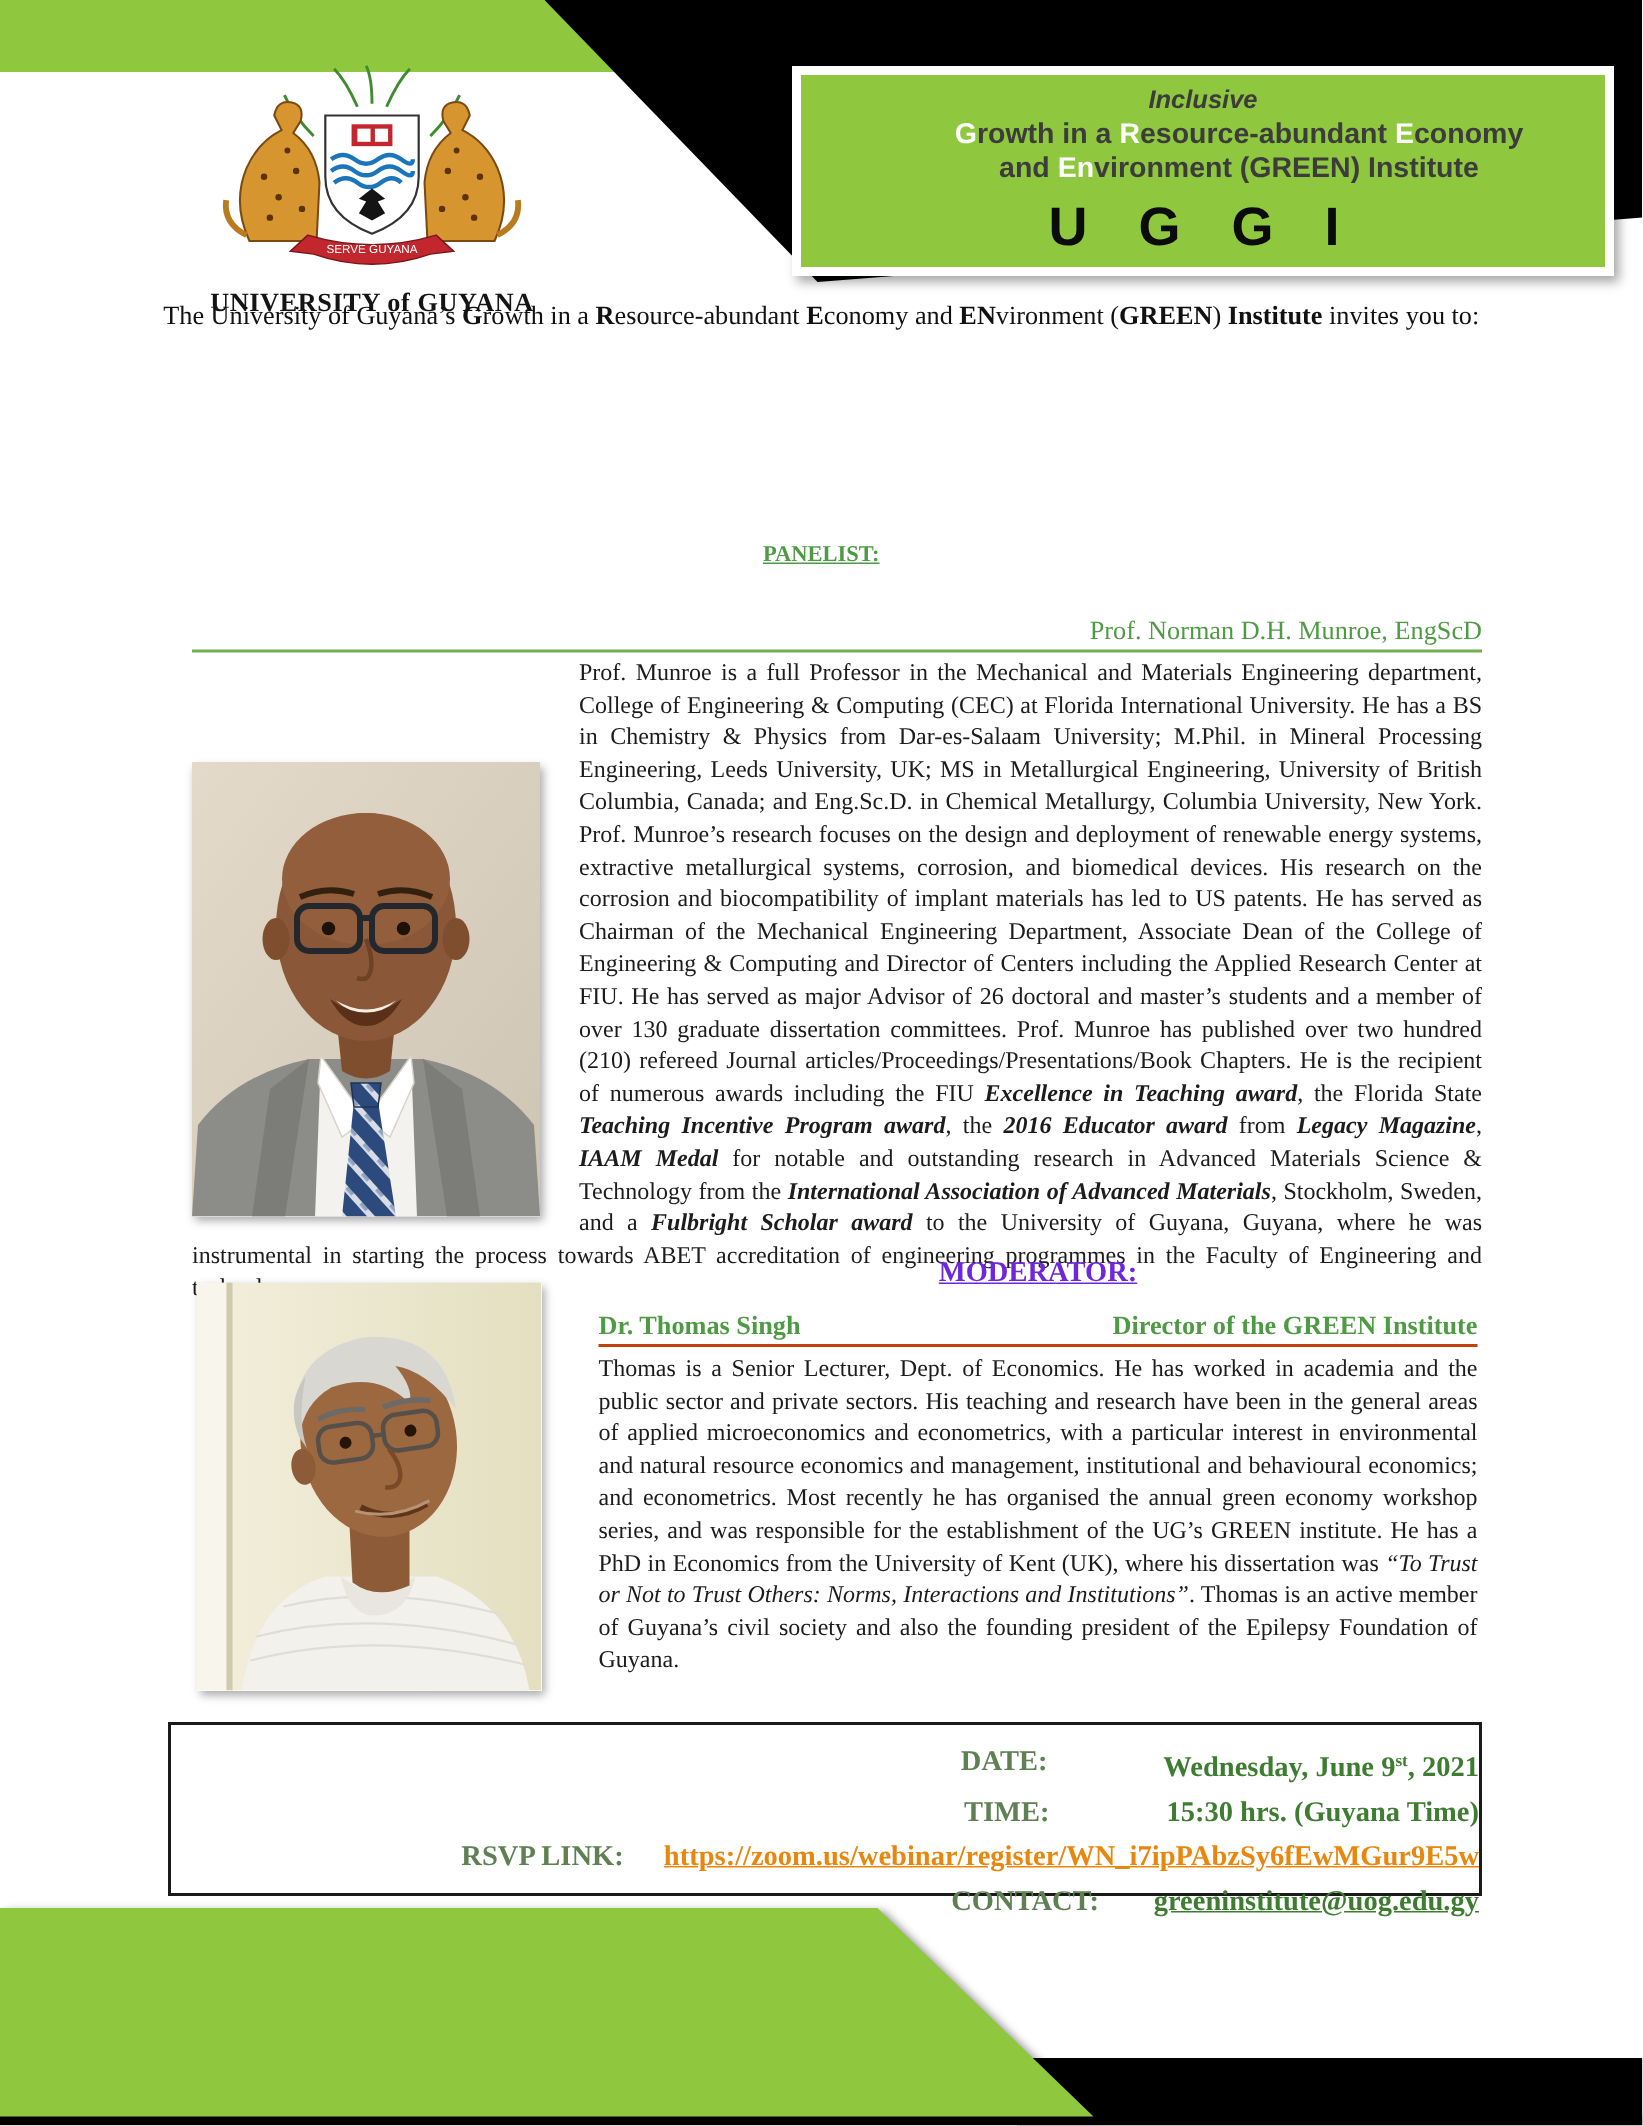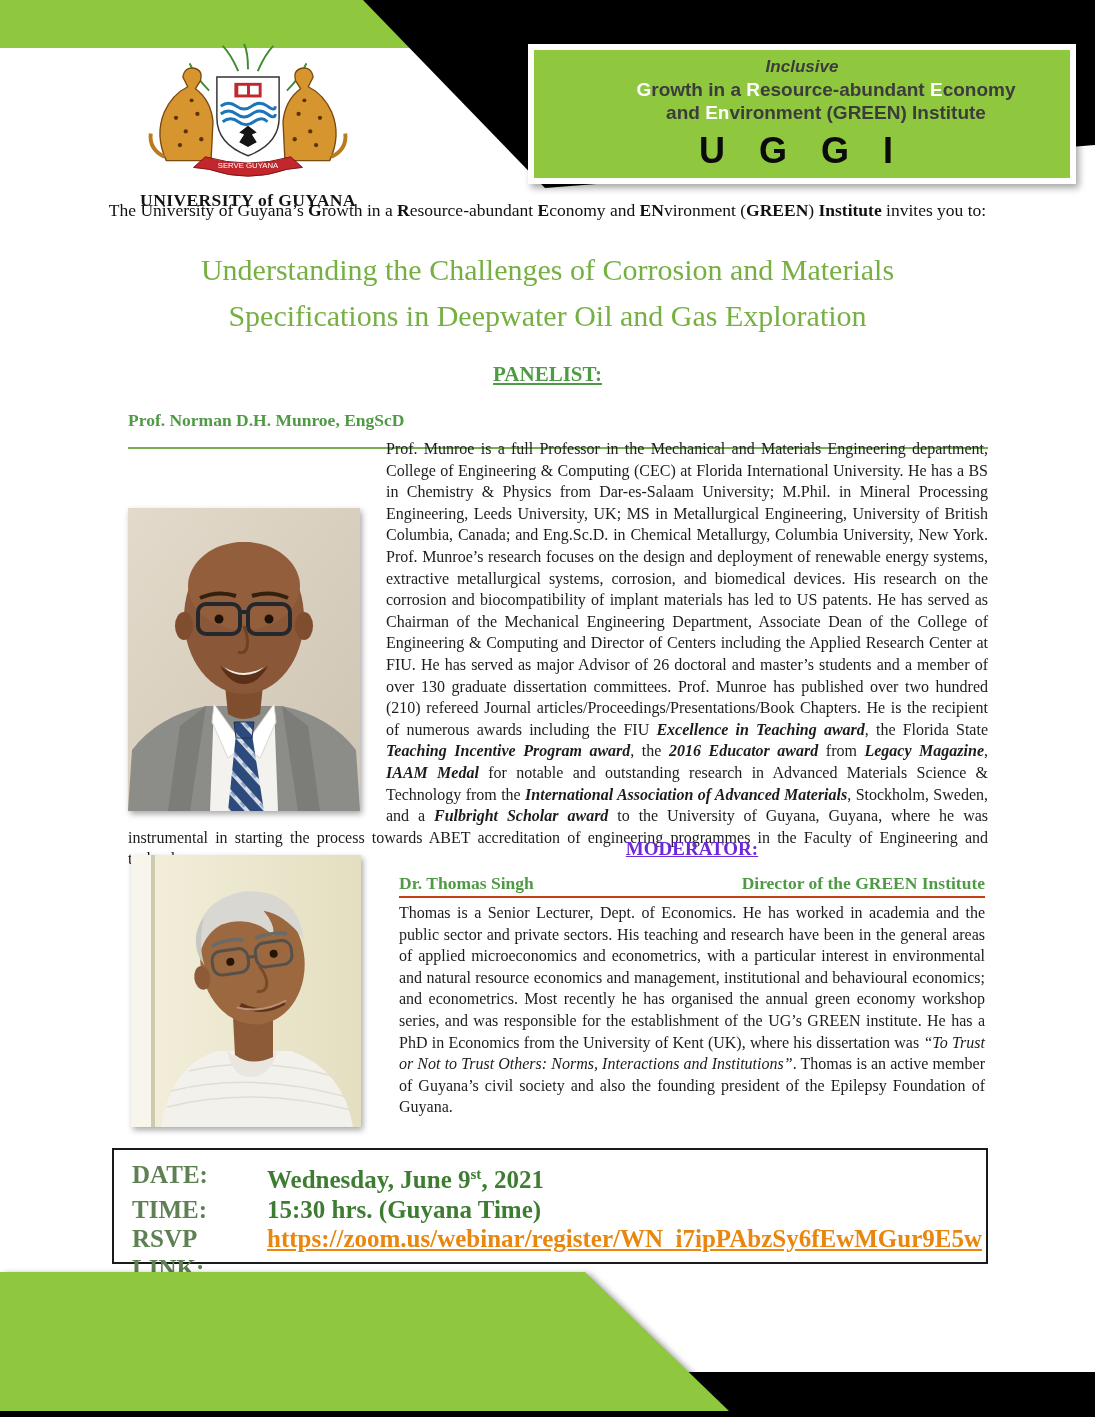--- a/index.html
+++ b/index.html
@@ -21,43 +21,43 @@
   .logo-block{position:absolute;left:128px;top:42px;width:240px;text-align:center;}
   .logo-text{font-size:17.5px;font-weight:bold;color:#141414;letter-spacing:.4px;margin-top:2px;}
 
   
   .invite-line{position:absolute;left:0;top:200px;width:100%;text-align:center;font-size:17.5px;color:#111;}
   .main-title{position:absolute;left:0;top:247px;width:100%;text-align:center;
               font-size:30px;line-height:46px;color:#76B043;}
 
   
   .panelist-heading{position:absolute;left:0;top:362px;width:100%;text-align:center;
-       font-size:21px;font-weight:bold;color:#4F9A44;text-decoration:underline;}
+       font-size:15px;font-weight:bold;color:#4F9A44;text-decoration:underline;}
   .panelist-name-row{position:absolute;left:128px;right:107px;top:410px;
-       border-bottom:2px solid #74AE50;padding-bottom:16px;
-       font-size:17.5px;font-weight:bold;color:#4F9A44;}
+       border-bottom:2px solid #74AE50;padding-bottom:2px;
+       font-size:17.5px;font-weight:normal;color:#4F9A44;text-align:right;}
 
   
   .panelist-bio{position:absolute;left:128px;right:107px;top:438px;
        text-align:justify;font-size:16px;line-height:21.6px;}
   .photo-frame{box-shadow:2px 3px 6px rgba(0,0,0,.35);}
   .photo-munroe{float:left;width:232px;height:303px;margin:70px 26px 8px 0;}
   .moderator-section{position:absolute;left:131px;right:110px;top:838px;}
   .photo-singh{float:left;width:230px;height:272px;margin:17px 38px 8px 0;}
   .moderator-heading{text-align:center;font-size:19px;font-weight:bold;color:#6d28d9;
        text-decoration:underline;margin-bottom:13px;}
   .moderator-name-row{display:flex;justify-content:space-between;align-items:flex-end;
        border-bottom:2px solid #c2410c;padding-bottom:2px;margin-bottom:4px;
        font-size:17.5px;font-weight:bold;color:#4F9A44;}
   .moderator-bio{text-align:justify;font-size:16px;line-height:21.6px;}
 
   
   .details-box{position:absolute;left:112px;top:1148px;width:876px;height:116px;
        border:2px solid #1a1a1a;background:#fff;padding:10px 0 0 18px;box-sizing:border-box;}
-  .detail-row{display:flex;line-height:29.5px;font-size:25px;}
+  .detail-row{display:flex;line-height:29.5px;font-size:19px;justify-content:flex-end;}
   .detail-label{width:135px;font-weight:bold;color:#5E8053;}
   .detail-value{color:#3E7D31;font-weight:bold;}
   .detail-value.link{color:#E8860D;}
   .detail-value .ru{text-decoration:underline;}
 
   
   .bottom-black-strip{position:absolute;left:678px;top:1372px;width:417px;height:45px;background:#000;}
   .bottom-bar{position:absolute;left:0;top:1411px;width:1095px;height:6px;background:#000;}
   .bottom-green-wrap{position:absolute;left:0;top:1272px;width:760px;height:140px;
        filter:drop-shadow(4px 2px 3px rgba(0,0,0,.4));}
@@ -132,24 +132,20 @@
       <path d="M110,86 l9,7 l-5,2 l5,8 l-9,5 l-9,-5 l5,-8 l-5,-2 Z" fill="#141414"></path>
 
       <path d="M66,118 l-12,11 l16,2 q40,14 80,0 l16,-2 l-12,-11 q-44,13 -88,0 Z" fill="#C1272D" stroke="#7a1519" stroke-width="1"></path>
       <text x="110" y="130" text-anchor="middle" font-size="8" font-family="Liberation Sans, sans-serif" fill="#ffffff">SERVE GUYANA</text>
     </svg>
     <div class="logo-text">UNIVERSITY of GUYANA</div>
   </div>
 
   <div class="invite-line"><span>The University of Guyana’s </span><span class="rb">G</span><span>rowth in a </span><span class="rb">R</span><span>esource-abundant </span><span class="rb">E</span><span>conomy and </span><span class="rb">EN</span><span>vironment (</span><span class="rb">GREEN</span><span>) </span><span class="rb">Institute</span><span> invites you to:</span></div>
 
-  <div class="main-title">
-    <div>Understanding the Challenges of Corrosion and Materials</div>
-    <div>Specifications in Deepwater Oil and Gas Exploration</div>
-  </div>
 
   <div class="panelist-heading">PANELIST:</div>
   <div class="panelist-name-row">Prof. Norman D.H. Munroe, EngScD</div>
 
   <div class="panelist-bio">
     <svg class="photo-munroe photo-frame" viewBox="0 0 232 303">
       <defs>
         <pattern id="tiestripe" width="14" height="14" patternUnits="userSpaceOnUse" patternTransform="rotate(48)">
           <rect width="14" height="14" fill="#2C4A7C"></rect>
           <rect y="0" width="4" height="14" fill="#D8DCE4" transform="rotate(90 7 7)"></rect>

